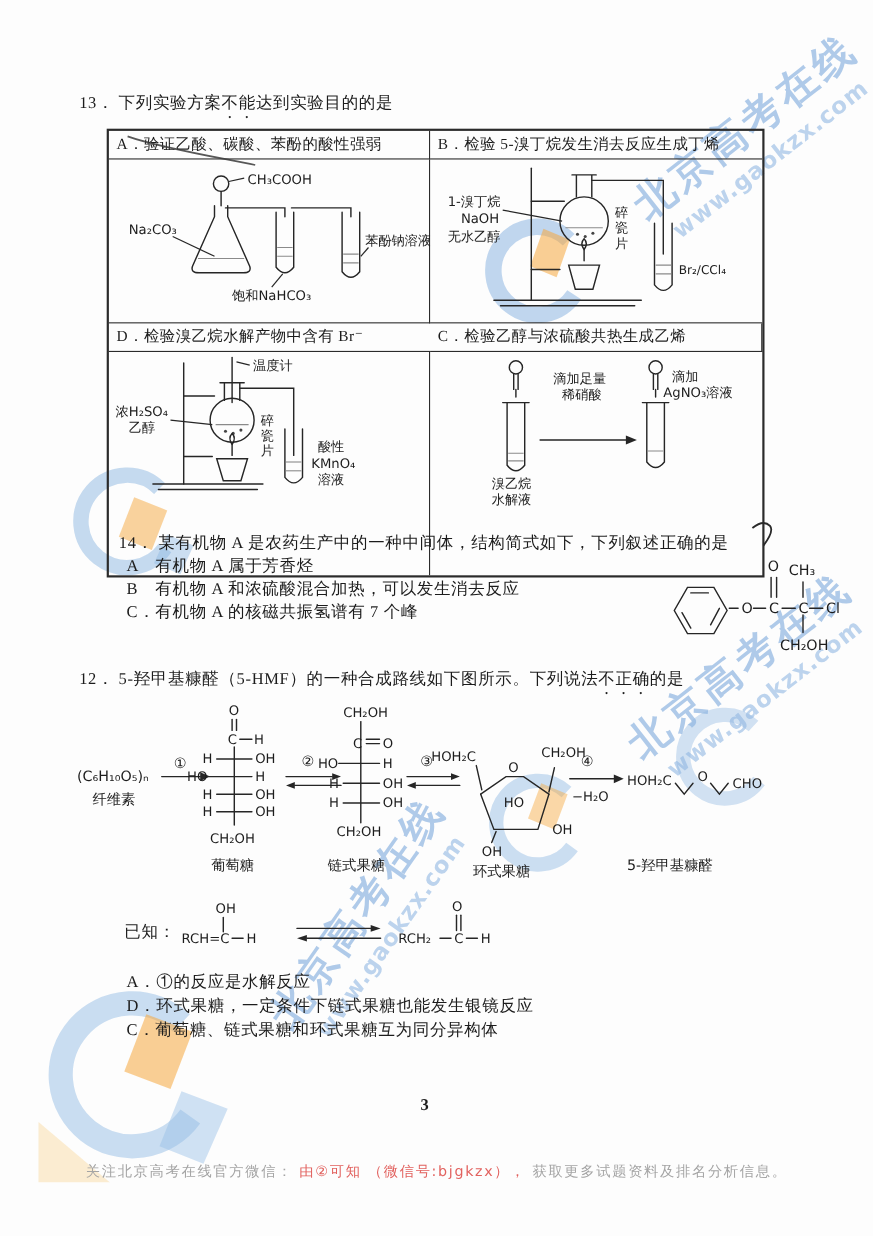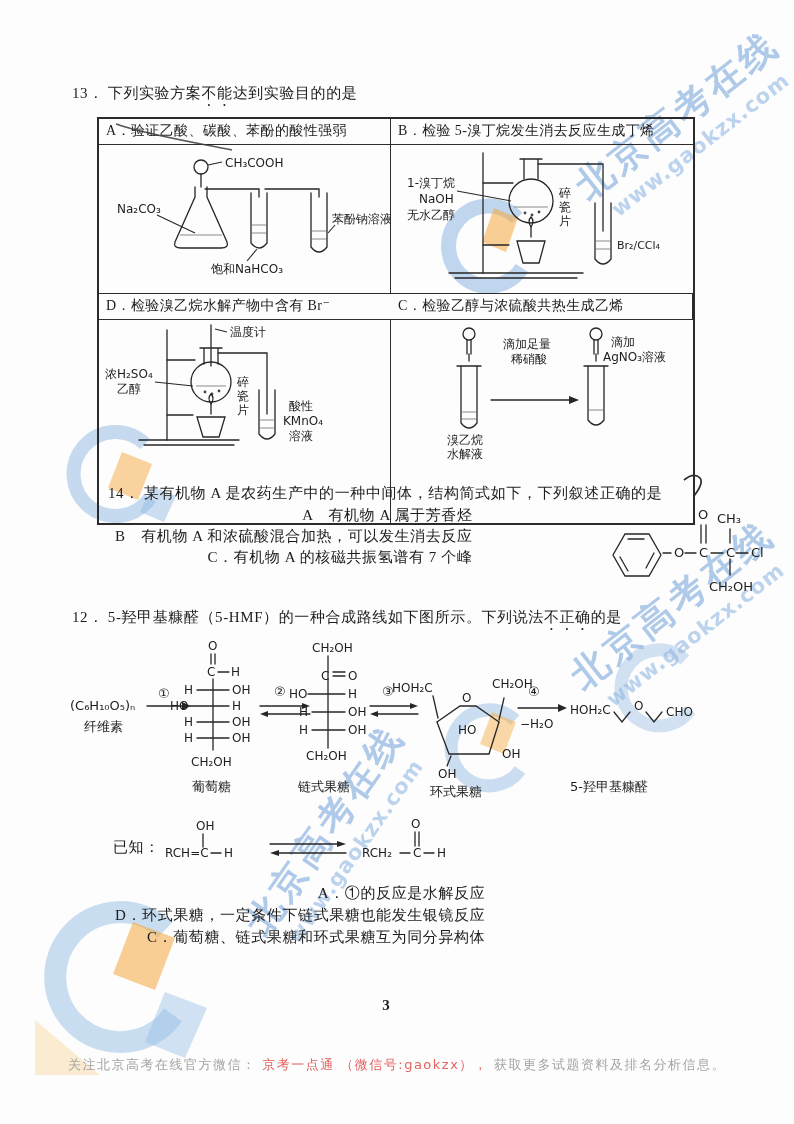--- a/index.html
+++ b/index.html
@@ -3,21 +3,21 @@
 <meta charset="utf-8">
 <style>
   html,body{margin:0;padding:0;}
   .page{position:relative;width:794px;height:1124px;background:#fdfdfd;overflow:hidden;
         font-family:"Liberation Serif","DejaVu Serif",serif;color:#1c1c1c;}
   .abs{position:absolute;}
   .qtitle{font-size:15px;letter-spacing:.6px;white-space:nowrap;font-family:Liberation Serif, serif;}
   .qnum{margin-right:4px;}
   .em-dots{-webkit-text-emphasis:filled dot;-webkit-text-emphasis-position:under right;
            text-emphasis:filled dot;text-emphasis-position:under right;}
-  .opt{font-size:15px;letter-spacing:.6px;line-height:21px;white-space:nowrap;text-align:right;}
+  .opt{font-size:15px;letter-spacing:.6px;line-height:21px;white-space:nowrap;}
   .opt15{line-height:22px;}
   
   .tbl{position:absolute;left:97px;top:117px;width:598px;height:408px;border:2px solid #2b2b2b;
        display:grid;grid-template-columns:292px 1fr;grid-template-rows:26px 149px 26px 1fr;box-sizing:border-box;}
   .cell{box-sizing:border-box;}
   .lcol{border-right:1.6px solid #2b2b2b;}
   .hcell{border-bottom:1.6px solid #2b2b2b;font-size:14px;letter-spacing:.4px;padding:3px 0 0 7px;white-space:nowrap;overflow:hidden;}
   .ccell{border-bottom:1.6px solid #2b2b2b;}
   svg text{font-family:"DejaVu Sans","Liberation Sans",sans-serif;fill:#1c1c1c;}
   .sk{stroke:#262626;stroke-width:1.3;fill:none;stroke-linecap:round;}
@@ -361,16 +361,16 @@
 
   <div class="abs" style="left:115px;top:882px;">
     <div class="opt opt15">A．①的反应是水解反应</div>
     <div class="opt opt15">D．环式果糖，一定条件下链式果糖也能发生银镜反应</div>
     <div class="opt opt15">C．葡萄糖、链式果糖和环式果糖互为同分异构体</div>
   </div>
 
   <div class="pagenum">3</div>
 
   <div class="footer">
-    <span>关注北京高考在线官方微信： </span><span class="hl">京考一点通 （微信号:gaokzx）， </span><span>获取更多试题资料及排名分析信息。</span>
+    <span>关注北京高考在线官方微信： </span><span class="hl">由②可知 （微信号:bjgkzx）， </span><span>获取更多试题资料及排名分析信息。</span>
   </div>
 
 </div>
 
 </body></html>

